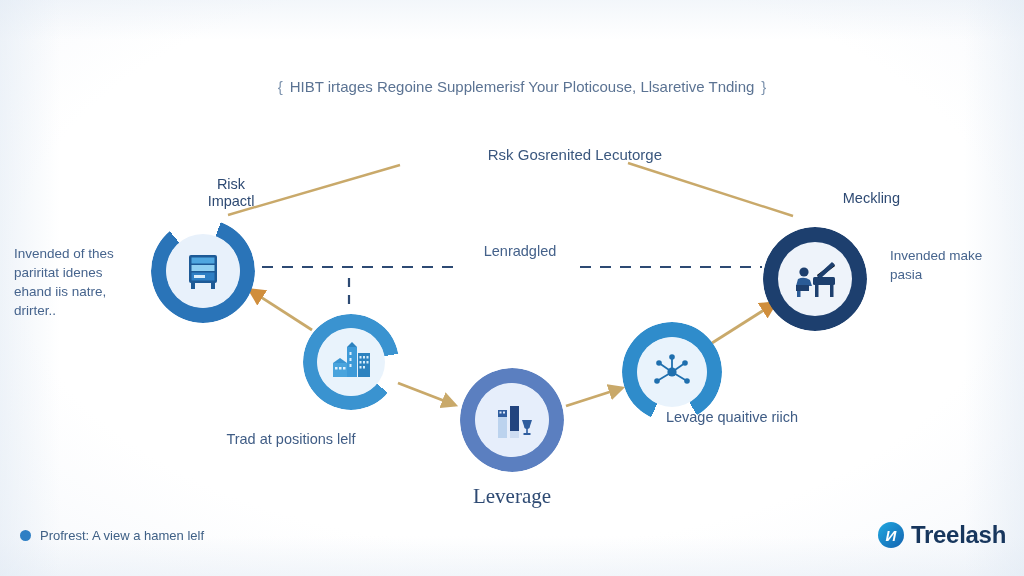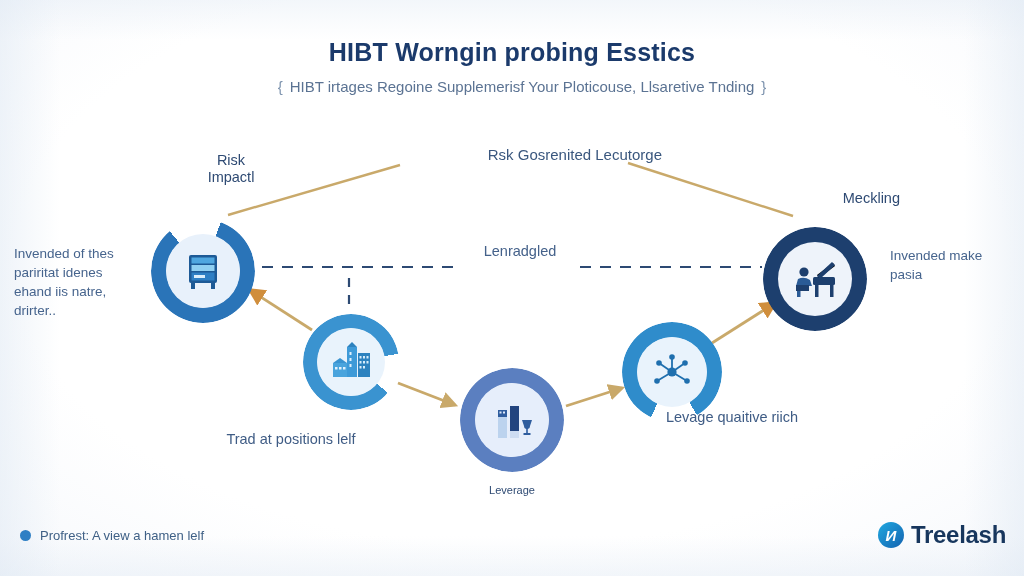--- a/index.html
+++ b/index.html
@@ -113,22 +113,23 @@
   .lbl-under {
     font-size: 14.5px;
     color: #3f5c85;
   }
   .lbl-side {
     font-size: 13.5px;
     line-height: 19px;
     color: #46648d;
   }
   .lbl-big {
-    font-size: 11px;
+    font-size: 21px;
     color: #2e4a73;
+    font-family: Liberation Serif, serif;
   }
 
   .footer {
     position: absolute;
     left: 20px;
     top: 528px;
     font-size: 13px;
     color: #3f6086;
     z-index: 6;
     filter: blur(0.3px);
@@ -197,21 +198,20 @@
 
     <path d="M 312,330 L 250,290" stroke="#c9a96a" stroke-width="2.8" fill="none" marker-end="url(#arrGoldDark)"></path>
 
     <path d="M 398,383 L 455,405" stroke="#c9a96a" stroke-width="2.8" fill="none" marker-end="url(#arrGold)"></path>
 
     <path d="M 566,406 L 622,388" stroke="#c9a96a" stroke-width="2.8" fill="none" marker-end="url(#arrGold)"></path>
 
     <path d="M 712,343 L 775,303" stroke="#c9a96a" stroke-width="2.8" fill="none" marker-end="url(#arrGoldDark)"></path>
   </svg>
 
-  <div class="title">HIBT Worngin probing Esstics</div>
 
   <div class="subtitle">
     <span class="brace">{</span><span>HIBT irtages Regoine Supplemerisf Your Ploticouse, Llsaretive Tnding</span><span class="brace">}</span>
   </div>
 
   <div class="node" style="left:151px; top:219px; width:104px; height:104px;">
     <div class="ring" style="width:104px;height:104px;
                 background: conic-gradient(from 20deg, #2a74b8 0deg 300deg, rgba(255,255,255,0) 300deg 360deg);
                 -webkit-mask: radial-gradient(circle, transparent 36px, #000 37px);
                 mask: radial-gradient(circle, transparent 36px, #000 37px);"></div>
@@ -220,21 +220,21 @@
         <rect x="9" y="7" width="28" height="28" rx="2" fill="#1d5a96"></rect>
         <rect x="11.5" y="9.5" width="23" height="6" fill="#4fa7e0"></rect>
         <rect x="11.5" y="17" width="23" height="6" fill="#8fd0f2"></rect>
         <rect x="11.5" y="24.5" width="23" height="8" fill="#2e7fc4"></rect>
         <rect x="14" y="27" width="11" height="3" fill="#dbeefb"></rect>
         <rect x="11" y="35" width="4" height="6" fill="#1d5a96"></rect>
         <rect x="31" y="35" width="4" height="6" fill="#1d5a96"></rect>
       </svg>
     </div>
   </div>
-  <div class="lbl lbl-node" style="left:186px; top:152px; text-align:center; width:90px;">
+  <div class="lbl lbl-node" style="left:186px; top:176px; text-align:center; width:90px;">
     <div>Risk</div>
     <div>Impactl</div>
   </div>
 
   <div class="node" style="left:303px; top:314px; width:96px; height:96px;">
     <div class="ring" style="width:96px;height:96px;
                 background: conic-gradient(from 130deg, #3a93d0 0deg 310deg, rgba(255,255,255,0) 310deg 360deg);
                 -webkit-mask: radial-gradient(circle, transparent 33px, #000 34px);
                 mask: radial-gradient(circle, transparent 33px, #000 34px);"></div>
     <div class="inner" style="left:14px;top:14px;width:68px;height:68px;background:#e9f3fc;">

